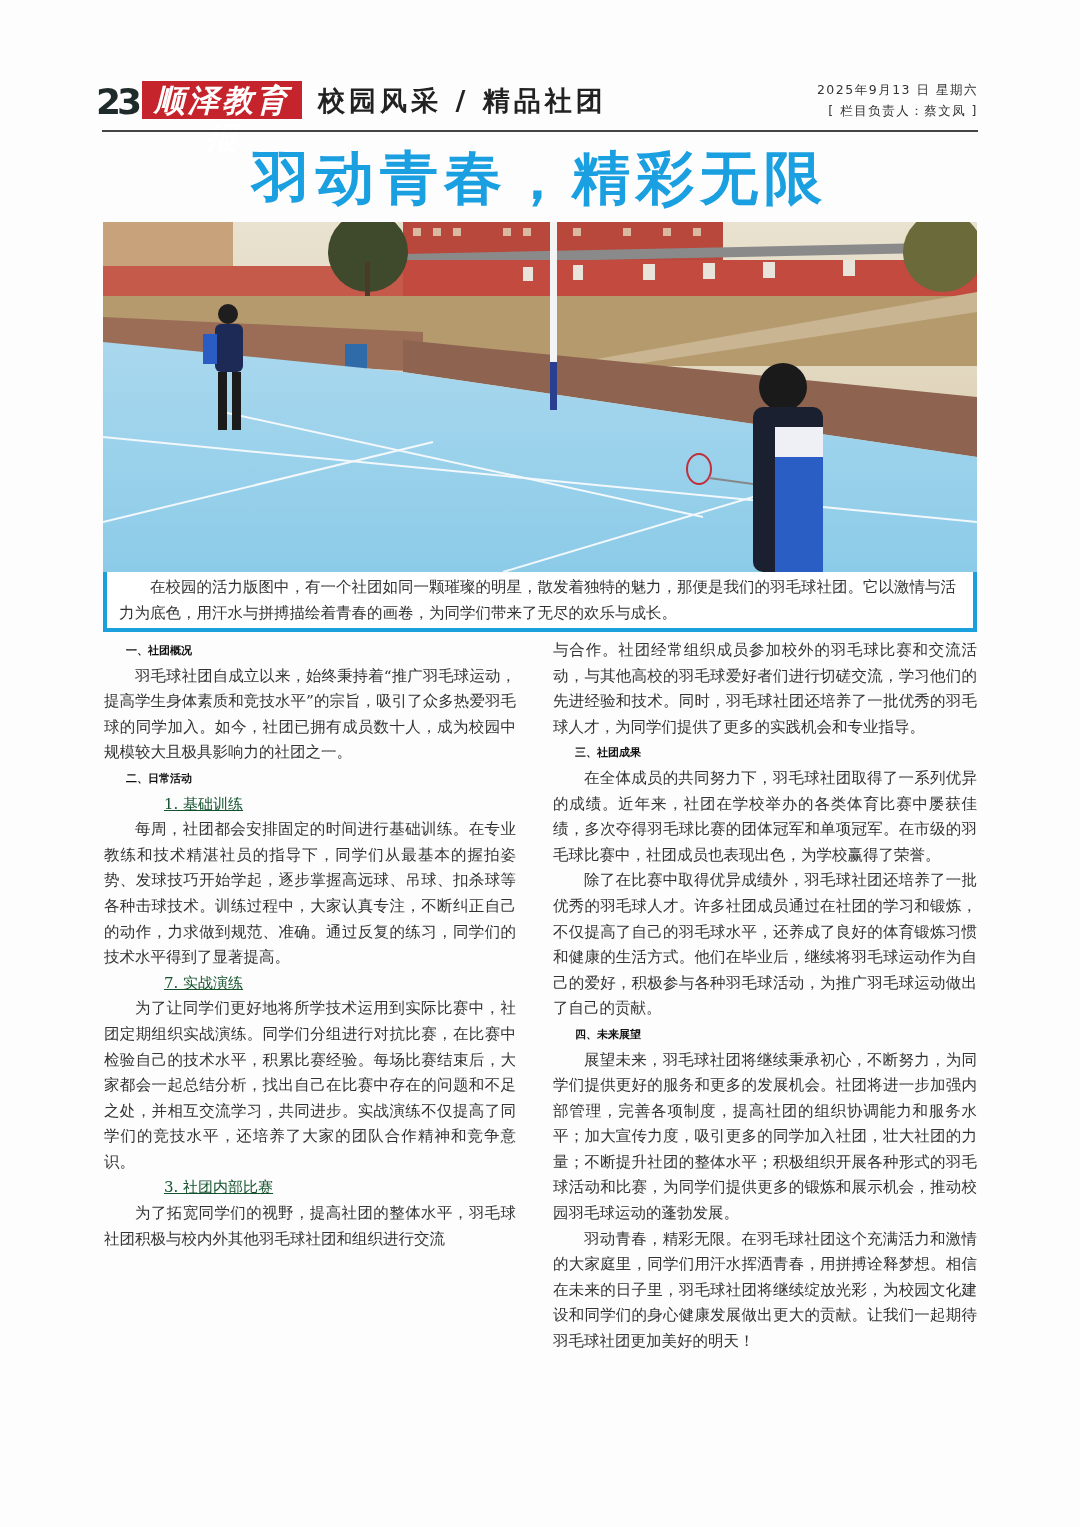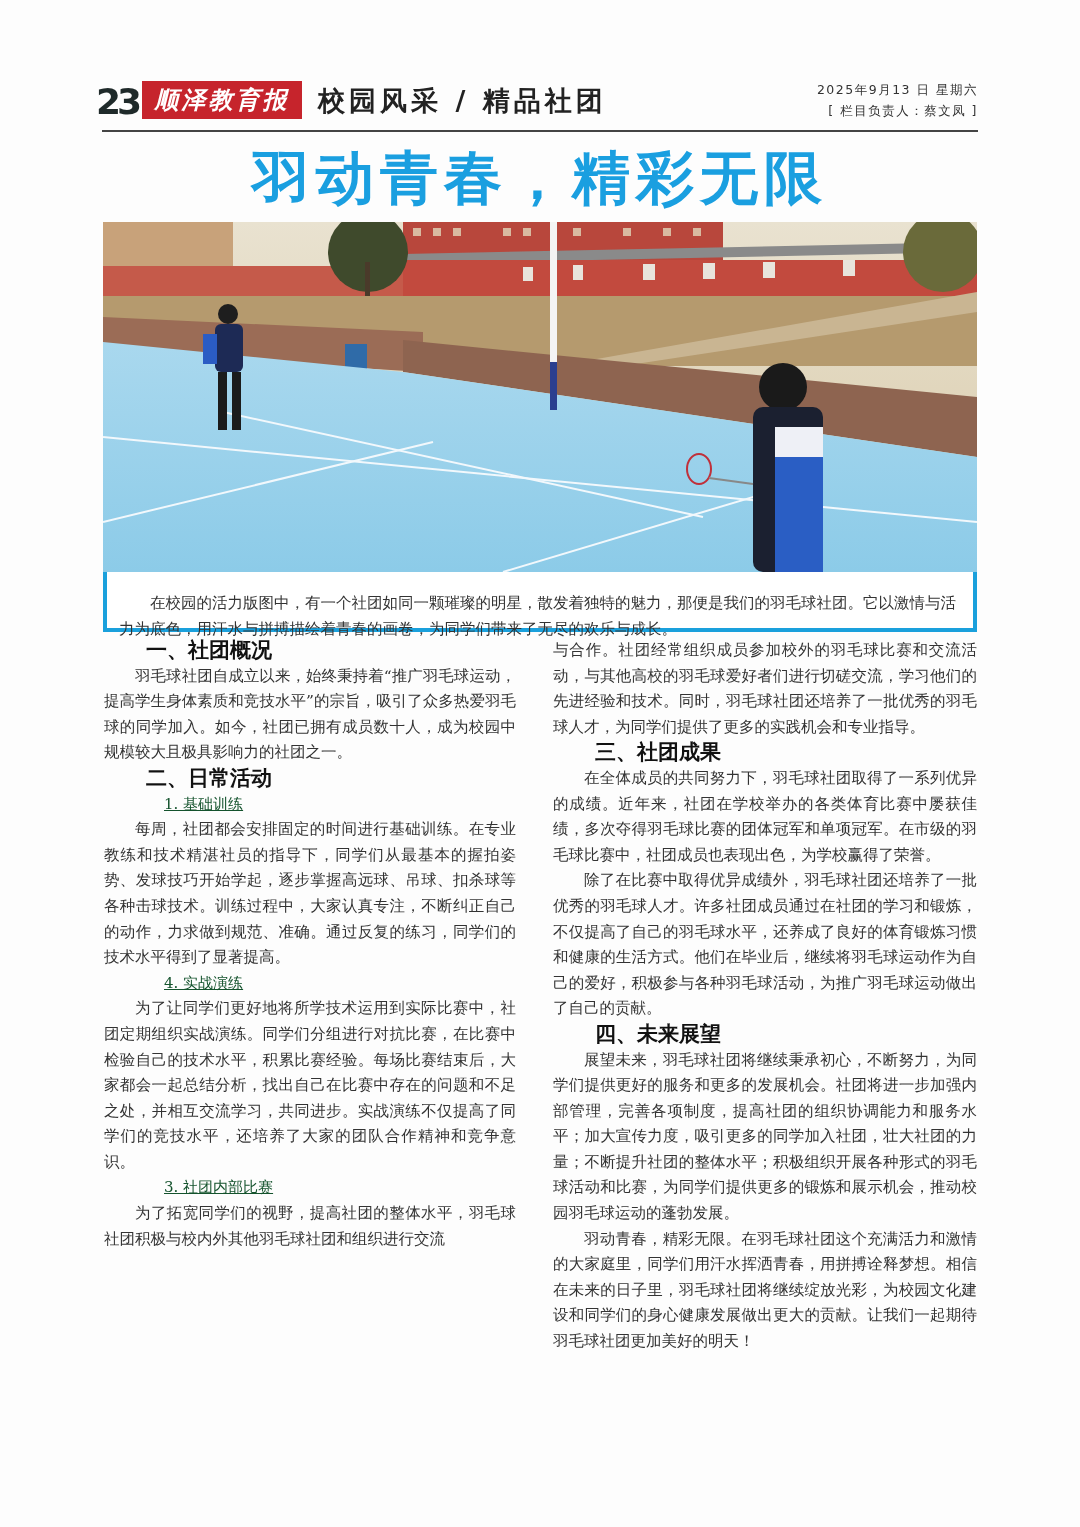--- a/index.html
+++ b/index.html
@@ -17,21 +17,21 @@
   .page-num {
     position: absolute; left: 0; top: 2px;
     font-family: "DejaVu Sans", sans-serif; font-weight: bold;
     font-size: 36px; letter-spacing: -4px; color: #1f2a2a;
     line-height: 40px;
   }
   .paper-name {
     position: absolute; left: 46px; top: 1px; width: 160px; height: 38px;
     background: #c6242c; color: #fff;
     font-family: "DejaVu Serif", serif; font-weight: bold; font-style: italic;
-    font-size: 24px; line-height: 38px; text-align: center; letter-spacing: 3px;
+    font-size: 31px; line-height: 38px; text-align: center; letter-spacing: 3px;
   }
   .section-name {
     position: absolute; left: 222px; top: 2px;
     font-family: "DejaVu Sans", sans-serif; font-weight: bold;
     font-size: 27px; line-height: 38px; color: #222; letter-spacing: 4px;
   }
   .date-line {
     position: absolute; right: 0; top: 0;
     font-family: "DejaVu Sans", sans-serif; font-size: 12.5px; color: #333;
     letter-spacing: 1.5px; text-align: right; line-height: 20px;
@@ -54,33 +54,33 @@
     position: absolute; left: 103px; top: 222px; width: 874px; height: 350px;
     overflow: hidden; background: #9fd3ea;
   }
   .caption-box {
     position: absolute; left: 103px; top: 572px; width: 866px; height: 56px;
     border: 4px solid #1aa0dc; border-top: none;
     background: #fff;
     padding: 0; box-sizing: content-box;
   }
   .caption-text {
-    margin: 0; padding: 18px 10px 0 12px;
+    margin: 0; padding: 2px 10px 0 12px;
     font-size: 15.5px; line-height: 26px; color: #333; text-indent: 2em;
   }
   .col {
     position: absolute; top: 638px; width: 412px;
     font-size: 15.5px; line-height: 25.6px; color: #333;
   }
   .col.left { left: 104px; }
   .col.right { left: 553px; width: 424px; }
   .col p { margin: 0; text-indent: 2em; text-align: justify; }
   .col h3 {
-    margin: 0; font-family: Liberation Serif, serif; font-weight: bold;
-    font-size: 21px; line-height: 25.6px; color: #111; padding-left: 2em;
+    margin: 0; font-family: Liberation Sans, sans-serif; font-weight: bold;
+    font-size: 11px; line-height: 25.6px; color: #111; padding-left: 2em;
   }
   .col .sub { margin: 0; padding-left: 2em; font-size: 15px; color: #14532d; text-decoration: underline; }
 </style>
 </head>
 <body>
 
 <div class="masthead">
   <div class="page-num">23</div>
   <div class="paper-name">顺泽教育报</div>
   <div class="section-name">校园风采 / 精品社团</div>
@@ -173,21 +173,21 @@
 <div class="caption-box">
   <p class="caption-text">在校园的活力版图中，有一个社团如同一颗璀璨的明星，散发着独特的魅力，那便是我们的羽毛球社团。它以激情与活力为底色，用汗水与拼搏描绘着青春的画卷，为同学们带来了无尽的欢乐与成长。</p>
 </div>
 
 <div class="col left">
   <h3>一、社团概况</h3>
   <p>羽毛球社团自成立以来，始终秉持着“推广羽毛球运动，提高学生身体素质和竞技水平”的宗旨，吸引了众多热爱羽毛球的同学加入。如今，社团已拥有成员数十人，成为校园中规模较大且极具影响力的社团之一。</p>
   <h3>二、日常活动</h3>
   <p class="sub">1. 基础训练</p>
   <p>每周，社团都会安排固定的时间进行基础训练。在专业教练和技术精湛社员的指导下，同学们从最基本的握拍姿势、发球技巧开始学起，逐步掌握高远球、吊球、扣杀球等各种击球技术。训练过程中，大家认真专注，不断纠正自己的动作，力求做到规范、准确。通过反复的练习，同学们的技术水平得到了显著提高。</p>
-  <p class="sub">4. 实战演练</p>
+  <p class="sub">7. 实战演练</p>
   <p>为了让同学们更好地将所学技术运用到实际比赛中，社团定期组织实战演练。同学们分组进行对抗比赛，在比赛中检验自己的技术水平，积累比赛经验。每场比赛结束后，大家都会一起总结分析，找出自己在比赛中存在的问题和不足之处，并相互交流学习，共同进步。实战演练不仅提高了同学们的竞技水平，还培养了大家的团队合作精神和竞争意识。</p>
   <p class="sub">3. 社团内部比赛</p>
   <p>为了拓宽同学们的视野，提高社团的整体水平，羽毛球社团积极与校内外其他羽毛球社团和组织进行交流</p>
 </div>
 
 <div class="col right">
   <p style="text-indent:0">与合作。社团经常组织成员参加校外的羽毛球比赛和交流活动，与其他高校的羽毛球爱好者们进行切磋交流，学习他们的先进经验和技术。同时，羽毛球社团还培养了一批优秀的羽毛球人才，为同学们提供了更多的实践机会和专业指导。</p>
   <h3>三、社团成果</h3>
   <p>在全体成员的共同努力下，羽毛球社团取得了一系列优异的成绩。近年来，社团在学校举办的各类体育比赛中屡获佳绩，多次夺得羽毛球比赛的团体冠军和单项冠军。在市级的羽毛球比赛中，社团成员也表现出色，为学校赢得了荣誉。</p>
   <p>除了在比赛中取得优异成绩外，羽毛球社团还培养了一批优秀的羽毛球人才。许多社团成员通过在社团的学习和锻炼，不仅提高了自己的羽毛球水平，还养成了良好的体育锻炼习惯和健康的生活方式。他们在毕业后，继续将羽毛球运动作为自己的爱好，积极参与各种羽毛球活动，为推广羽毛球运动做出了自己的贡献。</p>

